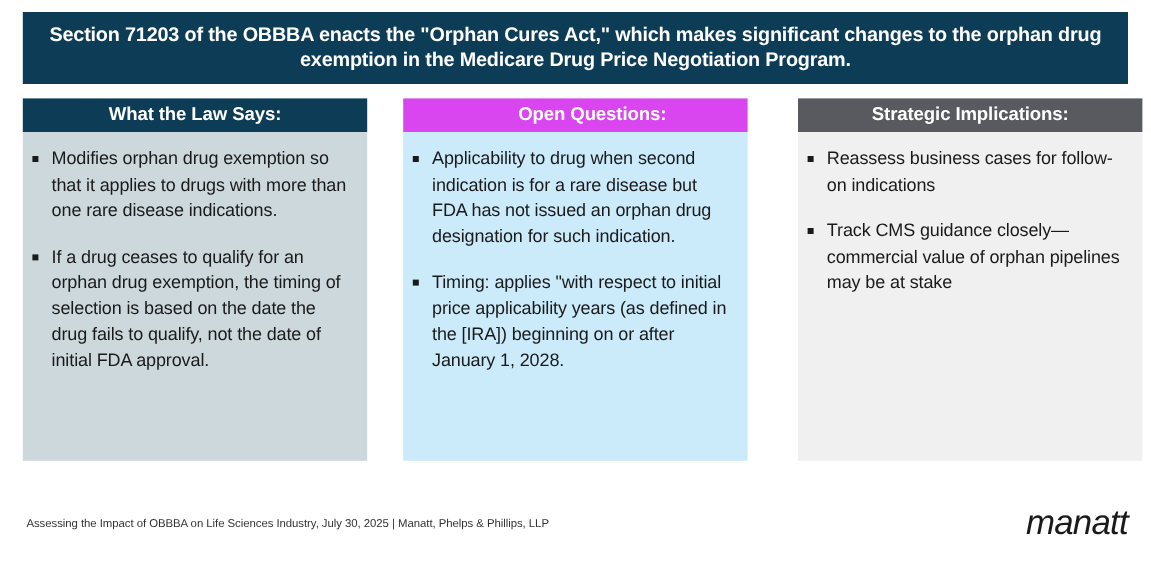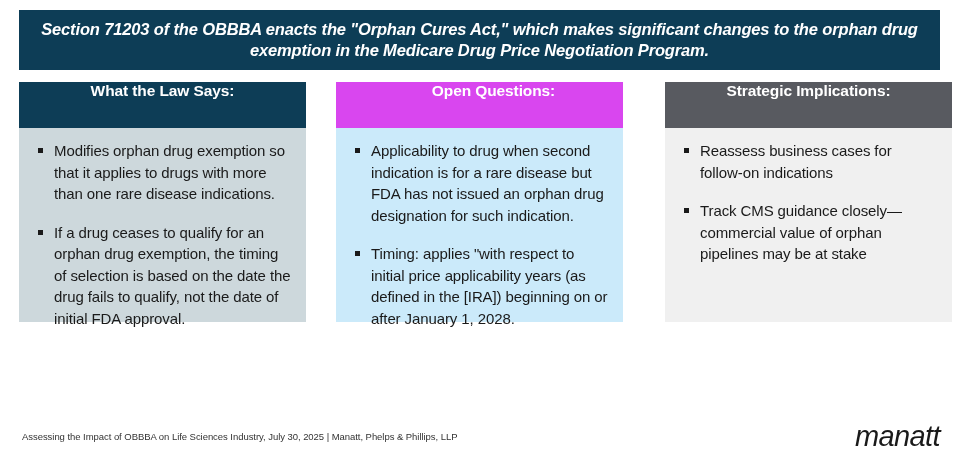--- a/index.html
+++ b/index.html
@@ -31,57 +31,56 @@
     justify-content: center;
     padding: 0 16px;
   }
   #banner-text {
     color: #ffffff;
     font-weight: bold;
     font-size: 16.5px;
     line-height: 21px;
     text-align: center;
     letter-spacing: -0.15px;
-    font-style: italic;
   }
 
   
   .column {
     position: absolute;
     top: 82px;
     width: 287px;
   }
   #col-1 { left: 19px; }
   #col-2 { left: 336px; }
   #col-3 { left: 653px; margin-left: 12px; }
 
   .col-header {
-    height: 46px;
+    height: 28px;
     display: flex;
-    align-items: flex-start;
+    align-items: center;
     justify-content: center;
     box-sizing: border-box;
     padding: 0 8px;
   }
   .col-header-text {
     color: #ffffff;
     font-weight: bold;
     font-size: 15.5px;
     line-height: 18px;
     text-align: center;
     letter-spacing: -0.1px;
   }
   #col-1 .col-header { background: #0d3d56; }
   #col-2 .col-header { background: #d946ef; padding-left: 36px; }
   #col-3 .col-header { background: #585a60; }
 
   .col-body {
-    height: 194px;
+    height: 274px;
     box-sizing: border-box;
-    padding: 12px 14px 10px 18px;
+    padding: 12px 14px 10px 7px;
   }
   #col-1 .col-body { background: #cdd8dc; }
   #col-2 .col-body { background: #cbeafa; }
   #col-3 .col-body { background: #f0f0f0; }
 
   .bullet-list {
     list-style: none;
     margin: 0;
     padding: 0;
   }

